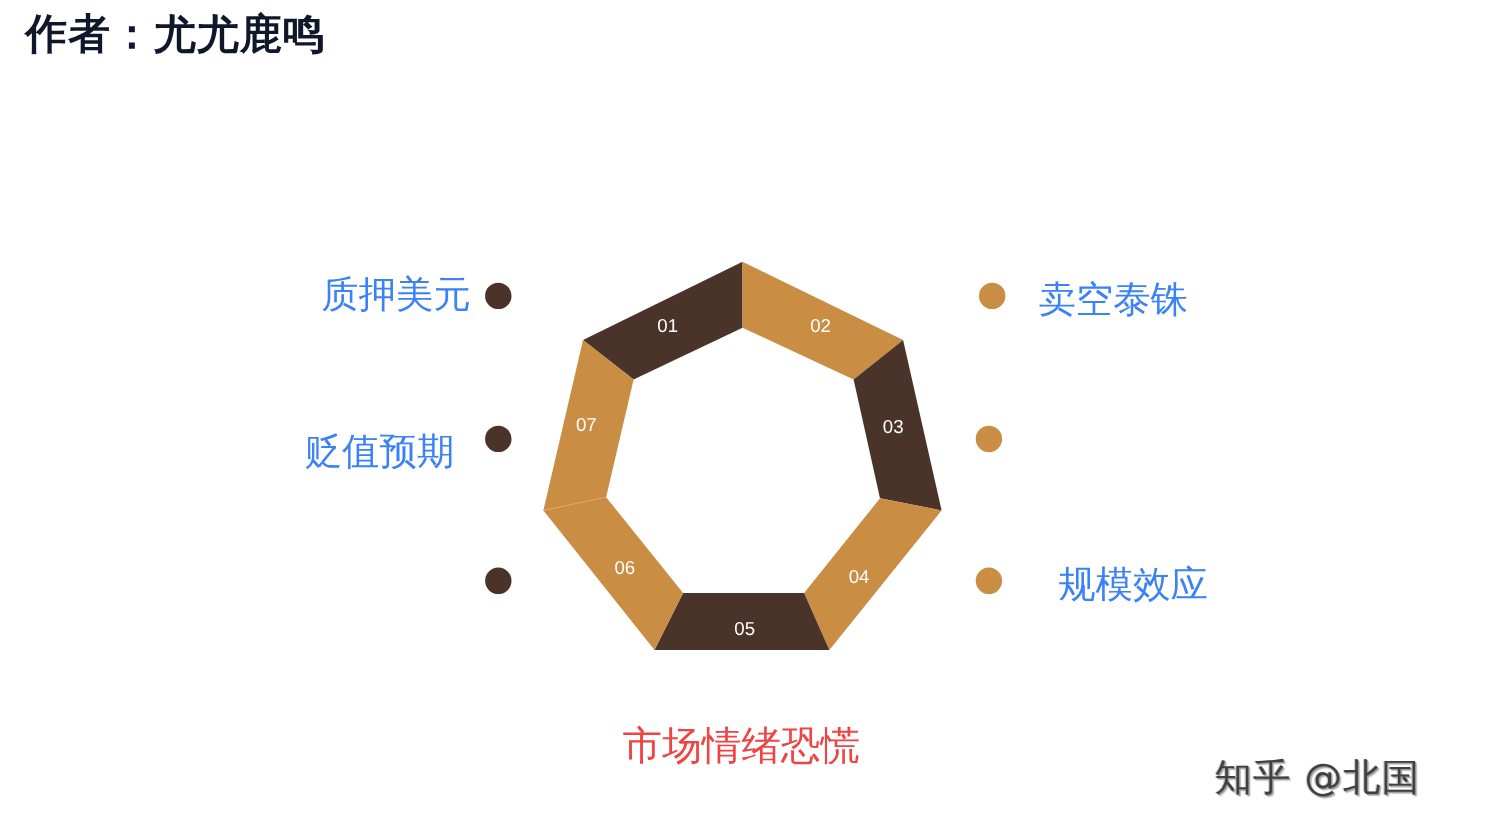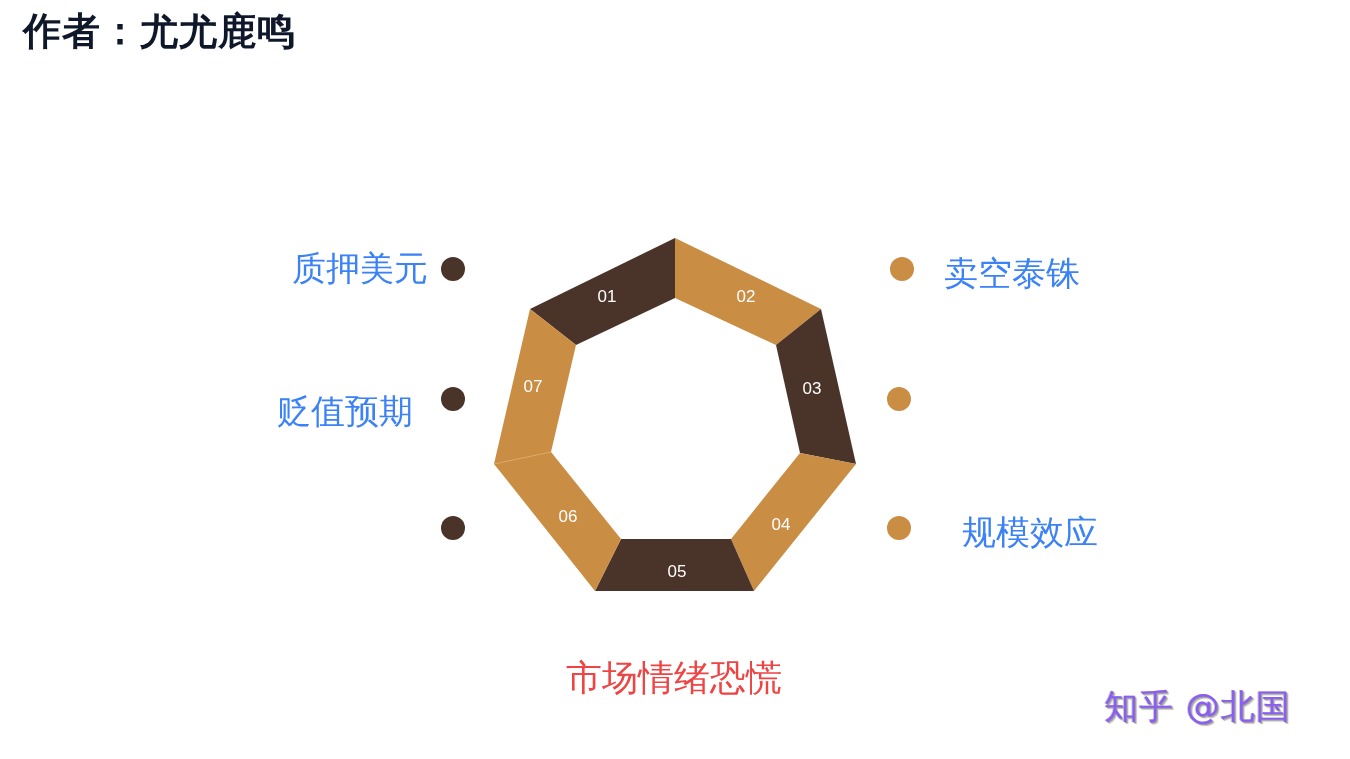--- a/index.html
+++ b/index.html
@@ -60,21 +60,21 @@
       white-space: nowrap;
       color: #ef4444;
       font-family: Liberation Mono, monospace;
     }
     .watermark {
       position: absolute;
       left: 1104px;
       top: 684px;
       font-size: 34px;
       white-space: nowrap;
-      color: #8b5cf6;
+      color: #404040;
       text-shadow: 1px 1px 0 #9a9a9a, 2px 2px 1px #bdbdbd, -1px 0 0 #cfcfcf;
       letter-spacing: 1px;
     }
   </style>
 </head>
 <body>
 
 <div class="author-title">作者：尤尤鹿鸣</div>
 
 <div class="diagram">

